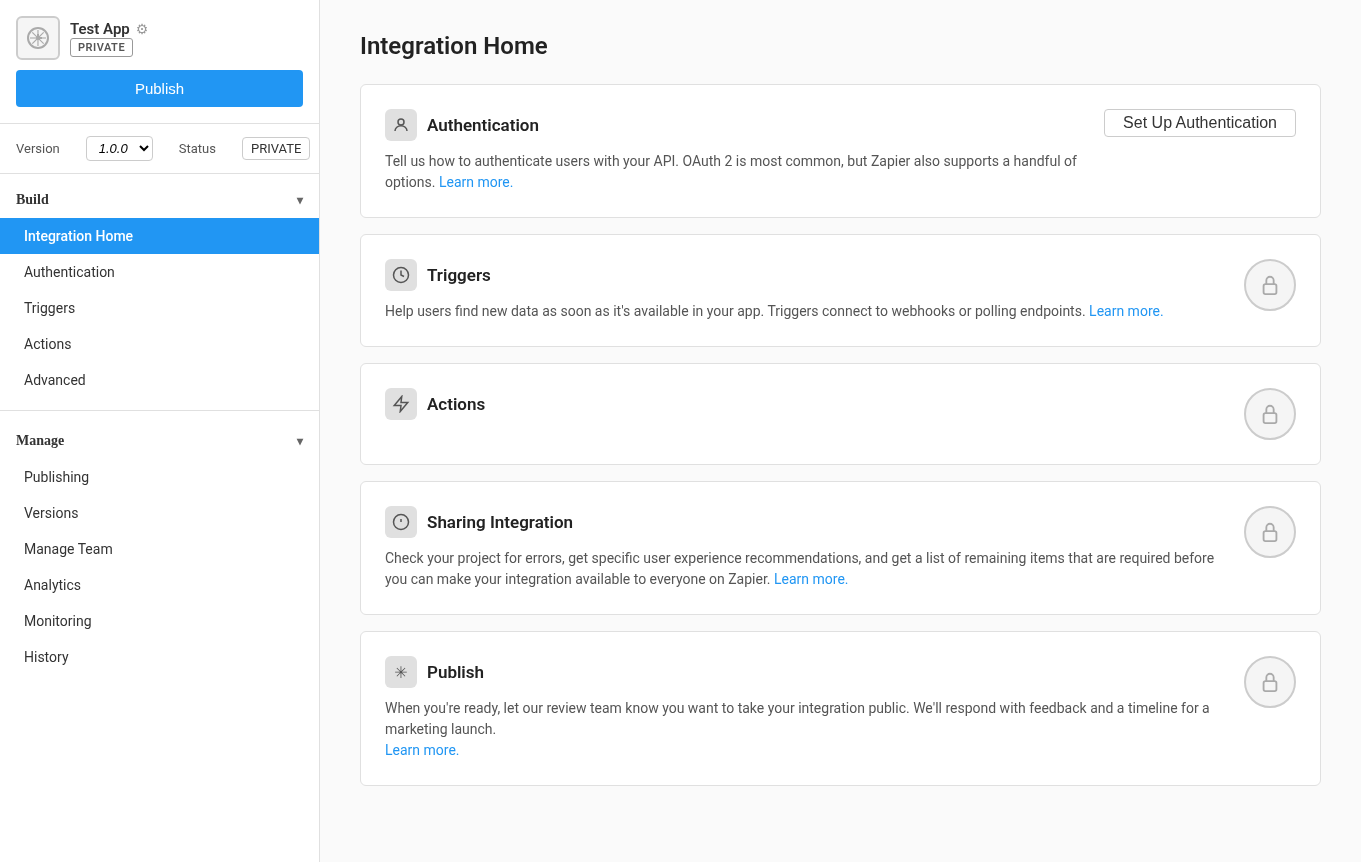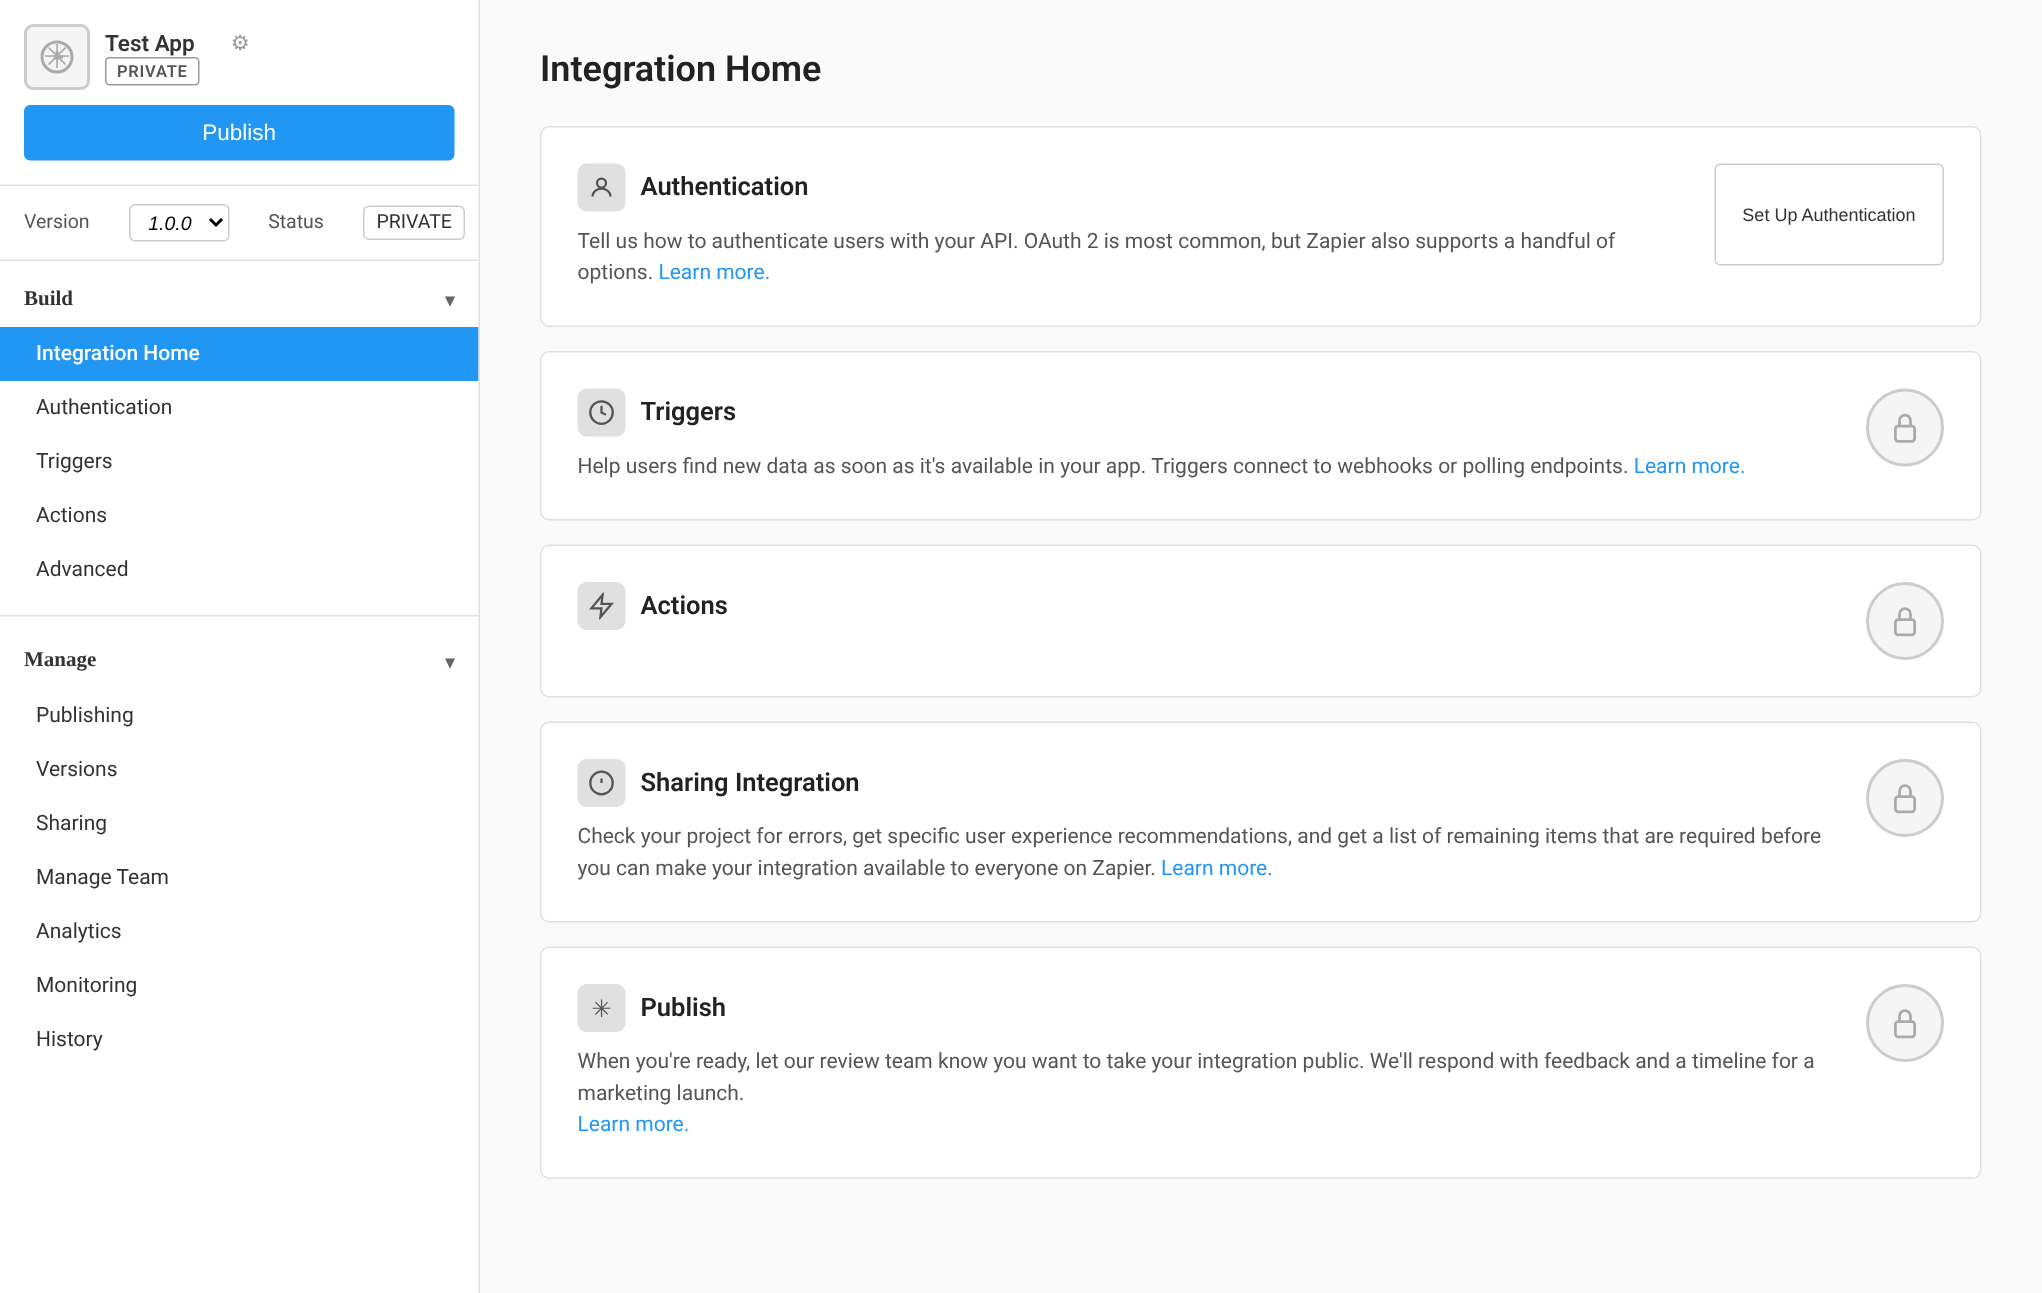--- a/index.html
+++ b/index.html
@@ -38,21 +38,21 @@
       align-items: center;
       justify-content: center;
       background: #f5f5f5;
     }
 
     .app-logo svg { color: #999; }
 
     .app-name-row {
       display: flex;
       align-items: center;
-      gap: 24px;
+      gap: 6px;
     }
 
     .app-name {
       font-size: 15px;
       font-weight: 600;
       color: #333;
     }
 
     .gear-icon {
       color: #999;
@@ -231,22 +231,22 @@
       flex-shrink: 0;
       display: flex;
       align-items: center;
       justify-content: center;
     }
 
     .setup-btn {
       border: 1px solid #ccc;
       background: #fff;
       border-radius: 4px;
-      padding: 26px 18px;
-      font-size: 12px;
+      padding: 4px 18px;
+      font-size: 16px;
       color: #333;
       cursor: pointer;
       white-space: nowrap;
     }
 
     .lock-circle {
       width: 52px;
       height: 52px;
       border-radius: 50%;
       border: 2px solid #ccc;
@@ -316,21 +316,20 @@
 
   <hr class="nav-divider">
 
   <div class="nav-section">
     <div class="nav-section-header">
       <span>Manage</span>
       <span class="chevron-down">▾</span>
     </div>
     <a class="nav-item">Publishing</a>
     <a class="nav-item">Versions</a>
-    <a class="nav-item">Sharing</a>
     <a class="nav-item">Manage Team</a>
     <a class="nav-item">Analytics</a>
     <a class="nav-item">Monitoring</a>
     <a class="nav-item">History</a>
   </div>
 </div>
 
 <div id="main">
   <h1 class="page-title">Integration Home</h1>
 

